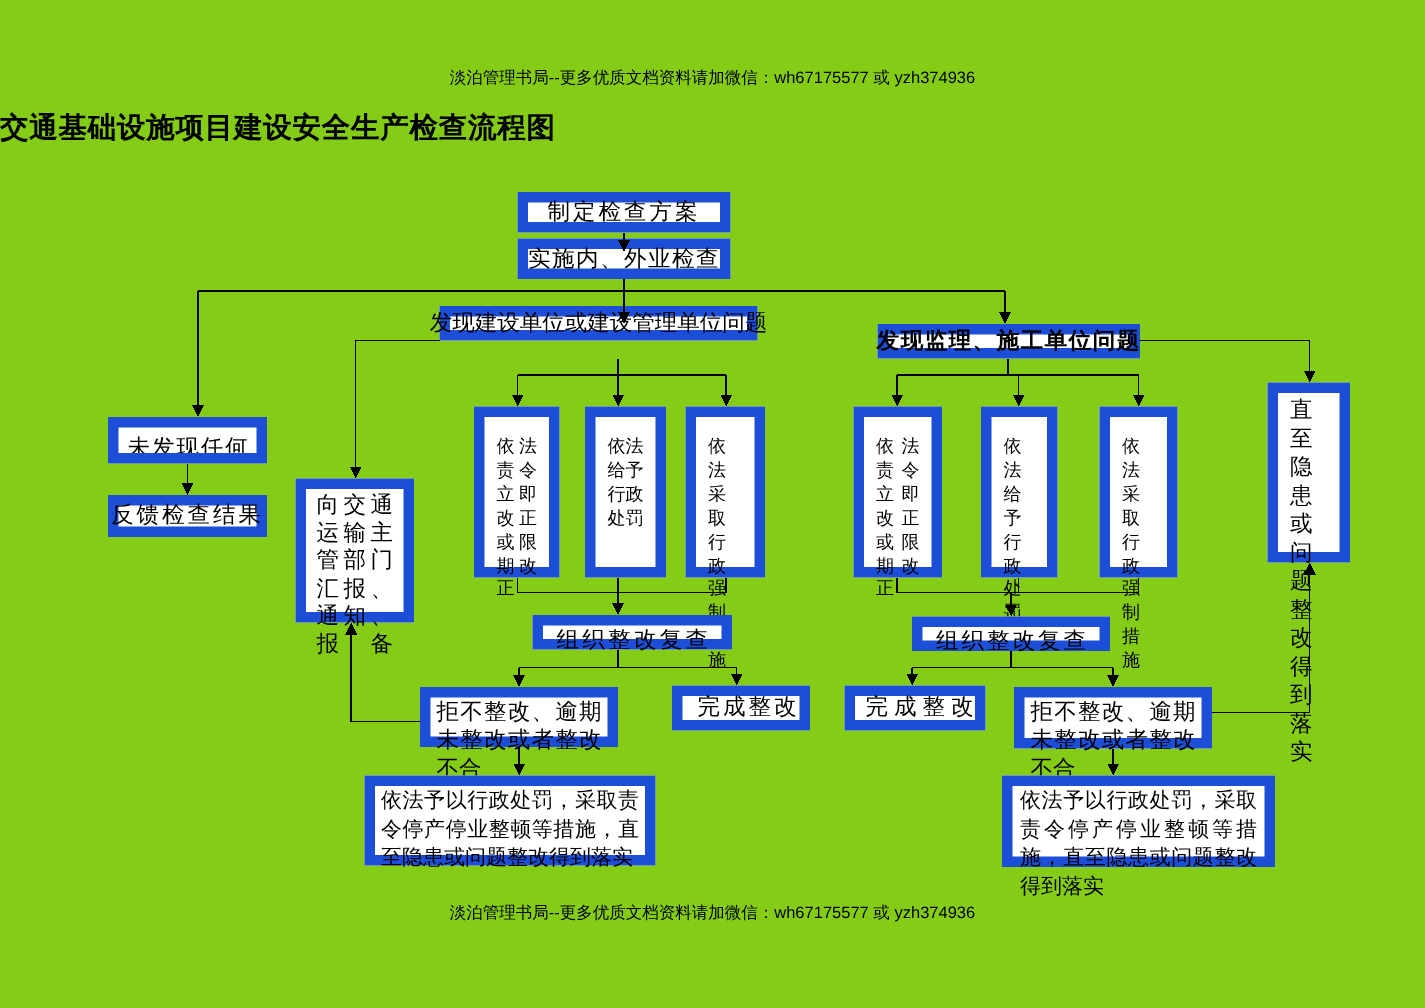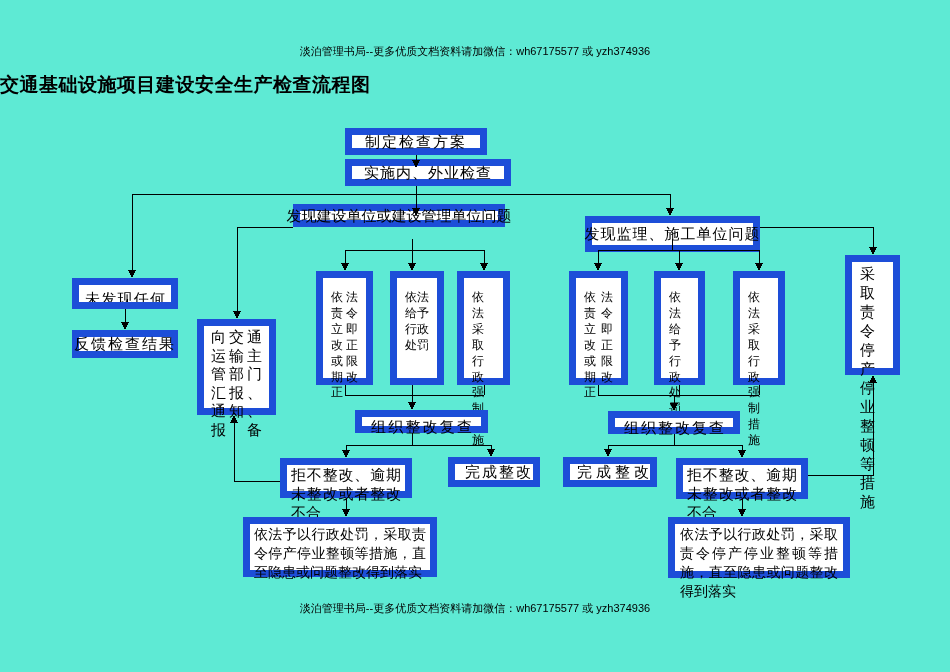--- a/index.html
+++ b/index.html
@@ -1,34 +1,34 @@
 <!DOCTYPE html>
 <html><head>
 <meta charset="utf-8">
 <style>
   html,body{margin:0;padding:0;background:#fff;}
-  .page{position:relative;width:950px;height:672px;background:#5eead4;overflow:hidden;
+  .page{position:relative;width:950px;height:672px;background:#84cc16;overflow:hidden;
         font-family:"Liberation Serif","DejaVu Serif",serif;color:#000;}
   .promo{position:absolute;left:0;width:100%;text-align:center;font-size:11px;
          font-family:"Liberation Sans","DejaVu Sans",sans-serif;color:#000;}
   #promoTop{top:44px;}
   #promoBottom{top:601px;}
   .title{position:absolute;top:72px;left:0;width:858px;text-align:left;
          font-size:19px;font-weight:bold;letter-spacing:0.5px;}
   svg.wires{position:absolute;left:0;top:0;pointer-events:none;z-index:5;}
   .bx{position:absolute;box-sizing:border-box;border:7px solid #1d4ed8;background:#fff;
       font-size:15px;line-height:20px;color:#000;z-index:2;}
   .c{display:flex;align-items:center;justify-content:center;white-space:nowrap;}
   .j{text-align:justify;}
   .jl{text-align:justify;text-align-last:justify;}
   .vb{font-size:12px;line-height:15.9px;padding:12px 8px;}
   #plan{left:345px;top:128px;width:142px;height:27px;letter-spacing:2px;}
-  #impl{left:345px;top:159px;width:166px;height:27px;letter-spacing:1px;}
+  #impl{left:345px;top:159px;width:142px;height:27px;letter-spacing:1px;}
   #fndc{left:293px;top:204px;width:212px;height:23px;}
-  #fnds{left:585px;top:216px;width:175px;height:36px;letter-spacing:1px;}
+  #fnds{left:585px;top:216px;width:175px;height:23px;letter-spacing:1px;font-weight:bold;}
   #nop{left:72px;top:278px;width:106px;height:31px;padding:4px 6px;overflow:hidden;}
   #fbk{left:72px;top:330px;width:106px;height:28px;letter-spacing:2px;}
   #rpt{left:197px;top:319px;width:79px;height:96px;padding:2px 7px;line-height:18.5px;}
   #la{left:316px;top:271px;width:57px;height:114px;}
   #lb{left:390px;top:271px;width:54px;height:114px;}
   #lc{left:457px;top:271px;width:53px;height:114px;}
   #ra{left:569px;top:271px;width:59px;height:114px;}
   #rb{left:654px;top:271px;width:51px;height:114px;}
   #rc{left:733px;top:271px;width:52px;height:114px;}
   #credit{left:845px;top:255px;width:55px;height:120px;padding:3px 8px;line-height:19px;}
@@ -64,21 +64,21 @@
   <div id="rpt" class="bx jl">向交通运输主管部门汇报、通知、报备</div>
 
   <div id="la" class="bx jl vb">依法责令立即改正或限期改正</div>
   <div id="lb" class="bx jl vb">依法给予行政处罚</div>
   <div id="lc" class="bx jl vb">依法采取行政强制措施</div>
 
   <div id="ra" class="bx jl vb">依法责令立即改正或限期改正</div>
   <div id="rb" class="bx jl vb">依法给予行政处罚</div>
   <div id="rc" class="bx jl vb">依法采取行政强制措施</div>
 
-  <div id="credit" class="bx jl">采取责令停产停业整顿等措施</div>
+  <div id="credit" class="bx jl">直至隐患或问题整改得到落实</div>
 
   <div id="rkl" class="bx jl">组织整改复查</div>
   <div id="rkr" class="bx jl">组织整改复查</div>
 
   <div id="rfl" class="bx j">拒不整改、逾期未整改或者整改不合</div>
   <div id="dnl" class="bx c">完成整改</div>
   <div id="dnr" class="bx c">完成整改</div>
   <div id="rfr" class="bx j">拒不整改、逾期未整改或者整改不合</div>
 
   <div id="pnl" class="bx j">依法予以行政处罚，采取责令停产停业整顿等措施，直至隐患或问题整改得到落实</div>

